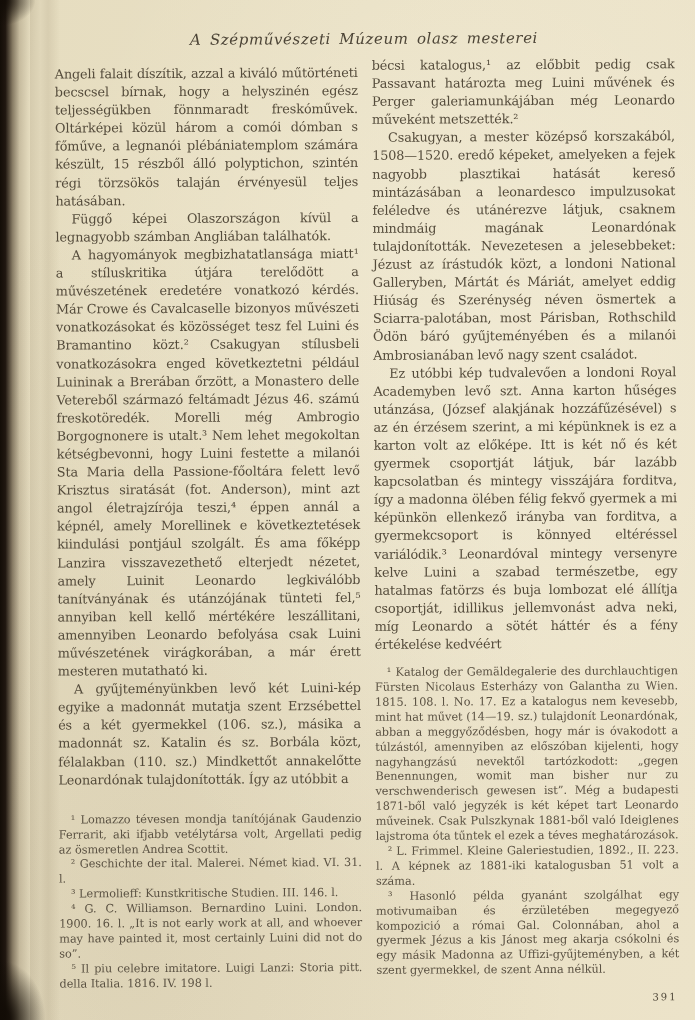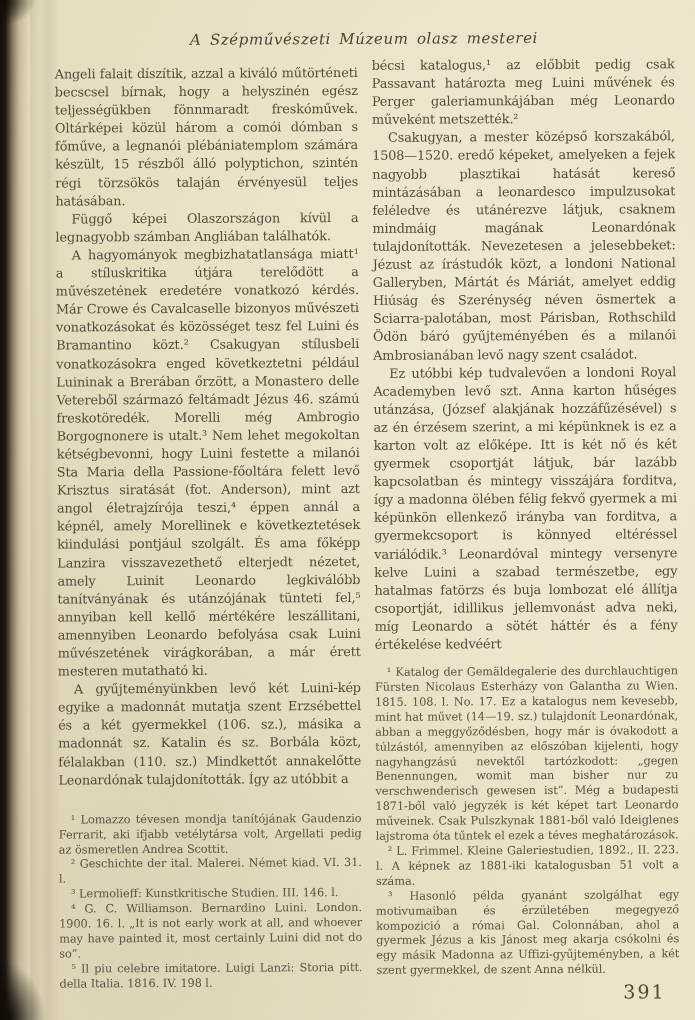--- a/index.html
+++ b/index.html
@@ -82,22 +82,22 @@
   .footnotes p {
     margin: 0;
     font-size: 11.3px;
     line-height: 14.9px;
     letter-spacing: -0.05px;
     text-indent: 12px;
     color: #5a5142;
   }
 
   .page-number {
-    position: absolute; right: 32px; bottom: 16px;
-    font-size: 19px;
+    position: absolute; right: 20px; bottom: 16px;
+    font-size: 10px;
     letter-spacing: 2px;
     color: #50483a;
   }
 </style>
 </head>
 <body>
 
 <div class="scan">
   <div class="fold"></div>
   <div class="spine"></div>

